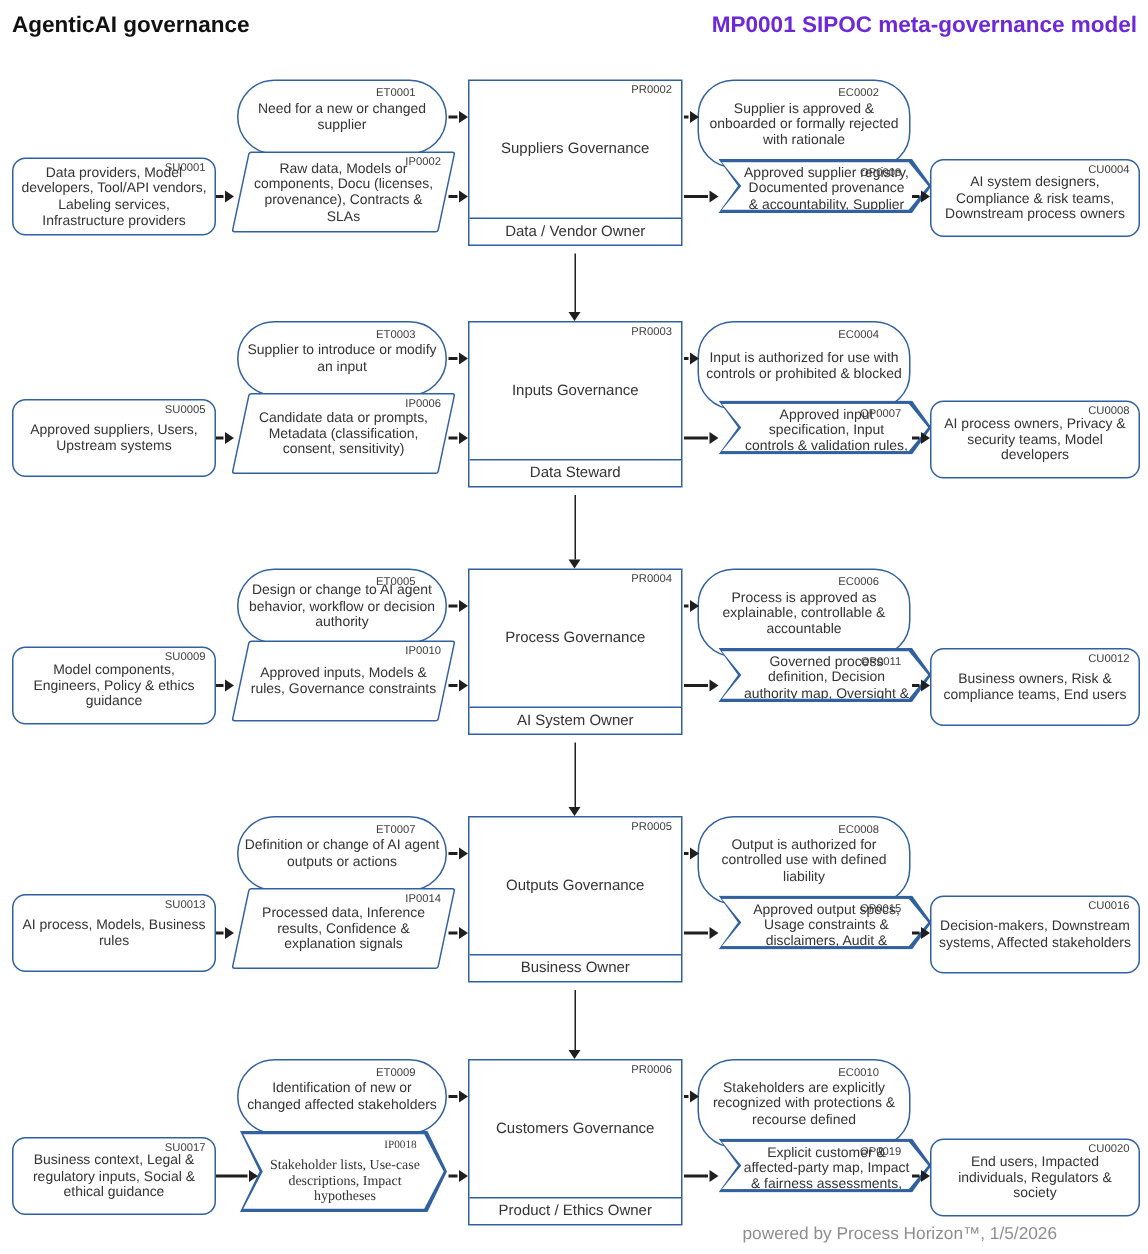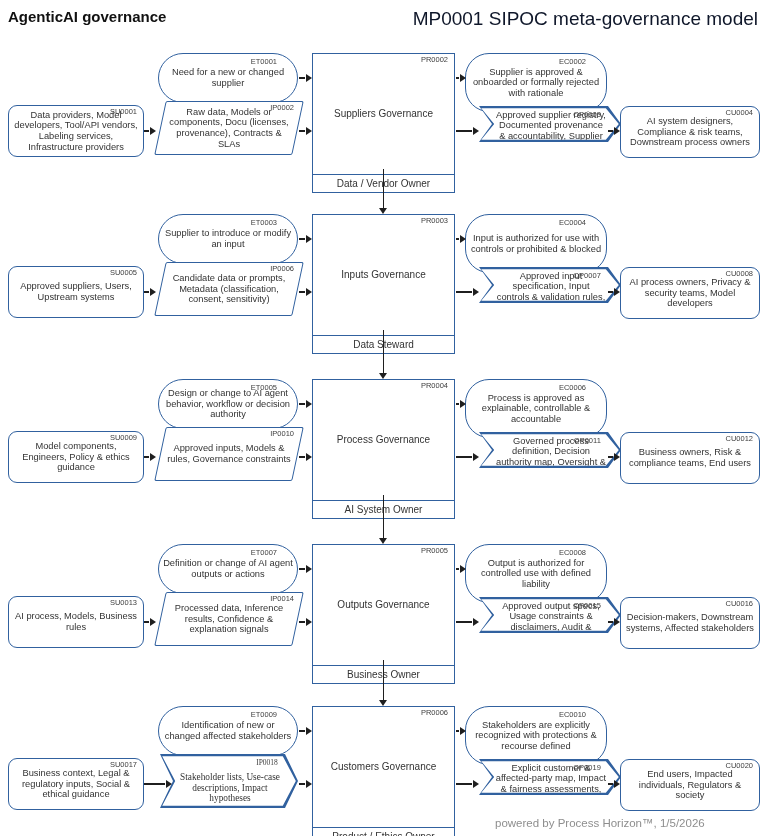--- a/index.html
+++ b/index.html
@@ -6,41 +6,41 @@
     --accent:#31619F;
     --arrow:#1F1F1F;
     --footer-col:#8E8E8E;
   }
   html,body{margin:0;padding:0;background:#ffffff;}
   #stage{
     position:relative;width:765px;height:836px;background:#fff;
     font-family:"Liberation Sans",sans-serif;overflow:hidden;
   }
   .title-left{position:absolute;left:8px;top:8px;font-size:15px;font-weight:bold;color:#111;}
-  .title-right{position:absolute;right:7px;top:8px;font-size:19px;font-weight:normal;color:#0f172a;}
+  .title-right{position:absolute;right:7px;top:8px;font-size:15px;font-weight:bold;color:#6d28d9;}
 
   .row{position:absolute;left:0;width:765px;height:172px;}
 
   .shape{
     position:absolute;box-sizing:border-box;background:#fff;
     border:1.8px solid var(--accent);color:#333;
     font-size:9.3px;line-height:1.14;text-align:center;
     display:flex;align-items:center;justify-content:center;
   }
   .sid{position:absolute;top:2px;right:6px;font-size:7.5px;color:#3d3d3d;line-height:1;}
   .sid-et{right:20px;top:4px;}
   .sid-chev{right:18px;top:2.5px;}
   .stext{display:block;padding:1px 4px;}
 
   .su{left:8px;top:52px;width:136px;height:52px;border-radius:9px;}
   .et{left:158px;top:0;width:140px;height:50px;border-radius:25px;}
   .ec{left:465px;top:0;width:142px;height:59px;border-radius:24px;}
   .cu{left:620px;top:53px;width:140px;height:52px;border-radius:9px;}
 
-  .pr{left:312px;top:0;width:143px;height:140px;flex-direction:column;align-items:stretch;justify-content:flex-start;}
+  .pr{left:312px;top:0;width:143px;height:111px;flex-direction:column;align-items:stretch;justify-content:flex-start;}
   .pr-main{flex:1;display:flex;align-items:center;justify-content:center;font-size:10px;}
   .pr-band{height:17px;border-top:1.8px solid var(--accent);display:flex;align-items:center;justify-content:center;font-size:10px;}
 
   
   .para{left:160px;top:48px;width:138px;height:54px;transform:skewX(-12deg);border-radius:2px;}
   .para-c{transform:skewX(12deg);position:relative;width:100%;height:100%;display:flex;align-items:center;justify-content:center;}
   .para-c .sid{top:1.5px;right:3px;}
 
   
   .chev-wrap{

